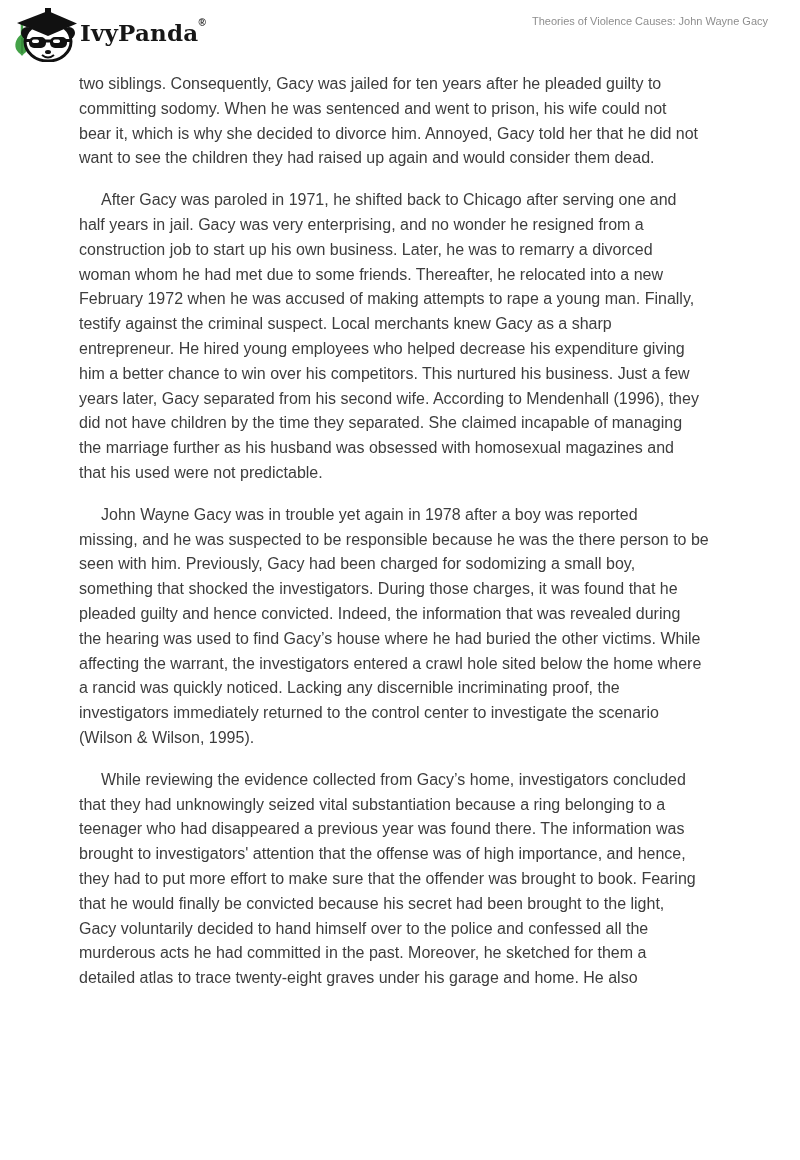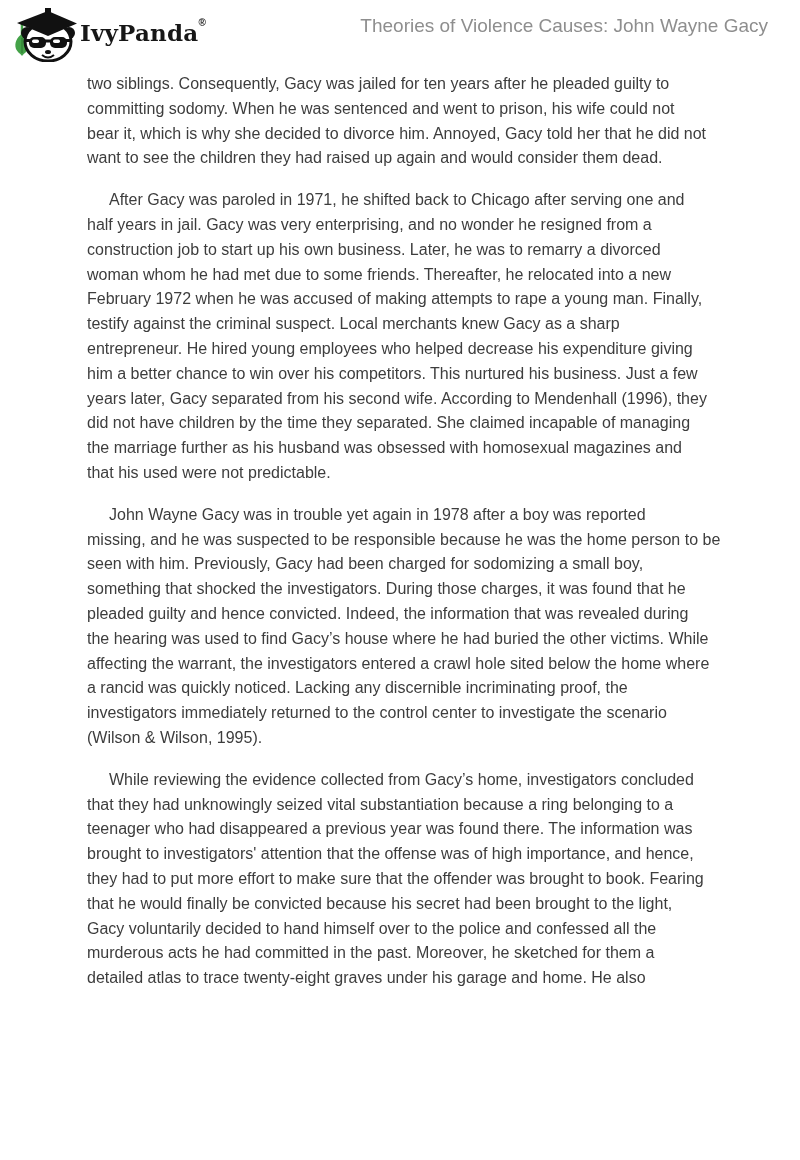--- a/index.html
+++ b/index.html
@@ -34,35 +34,35 @@
     vertical-align: top;
     position: relative;
     top: -2px;
     font-family: "Liberation Sans", sans-serif;
     font-weight: 700;
   }
   .doc-title {
     position: absolute;
     top: 15px;
     right: 32px;
-    font-size: 19px;
+    font-size: 11px;
     color: #8e8e8e;
     white-space: nowrap;
   }
 
   
   .essay-body {
     position: absolute;
     left: 71px;
     top: 72px;
     width: 662px;
     font-size: 16px;
     color: #3d3d3d;
   }
-  .paragraph { margin: 0 0 17px 16px; }
+  .paragraph { margin: 0 0 17px 8px; }
   .paragraph .line {
     line-height: 24.8px;
     height: 24.8px;
     white-space: nowrap;
   }
   .paragraph.indent .line:first-child { text-indent: 22px; }
 
   
   .footer-url {
     position: absolute;
@@ -126,21 +126,21 @@
         <div class="line">testify against the criminal suspect. Local merchants knew Gacy as a sharp</div>
         <div class="line">entrepreneur. He hired young employees who helped decrease his expenditure giving</div>
         <div class="line">him a better chance to win over his competitors. This nurtured his business. Just a few</div>
         <div class="line">years later, Gacy separated from his second wife. According to Mendenhall (1996), they</div>
         <div class="line">did not have children by the time they separated. She claimed incapable of managing</div>
         <div class="line">the marriage further as his husband was obsessed with homosexual magazines and</div>
         <div class="line">that his used were not predictable.</div>
       </div>
       <div class="paragraph indent">
         <div class="line">John Wayne Gacy was in trouble yet again in 1978 after a boy was reported</div>
-        <div class="line">missing, and he was suspected to be responsible because he was the home person to be</div>
+        <div class="line">missing, and he was suspected to be responsible because he was the there person to be</div>
         <div class="line">seen with him. Previously, Gacy had been charged for sodomizing a small boy,</div>
         <div class="line">something that shocked the investigators. During those charges, it was found that he</div>
         <div class="line">pleaded guilty and hence convicted. Indeed, the information that was revealed during</div>
         <div class="line">the hearing was used to find Gacy’s house where he had buried the other victims. While</div>
         <div class="line">affecting the warrant, the investigators entered a crawl hole sited below the home where</div>
         <div class="line">a rancid was quickly noticed. Lacking any discernible incriminating proof, the</div>
         <div class="line">investigators immediately returned to the control center to investigate the scenario</div>
         <div class="line">(Wilson &amp; Wilson, 1995).</div>
       </div>
       <div class="paragraph indent">

